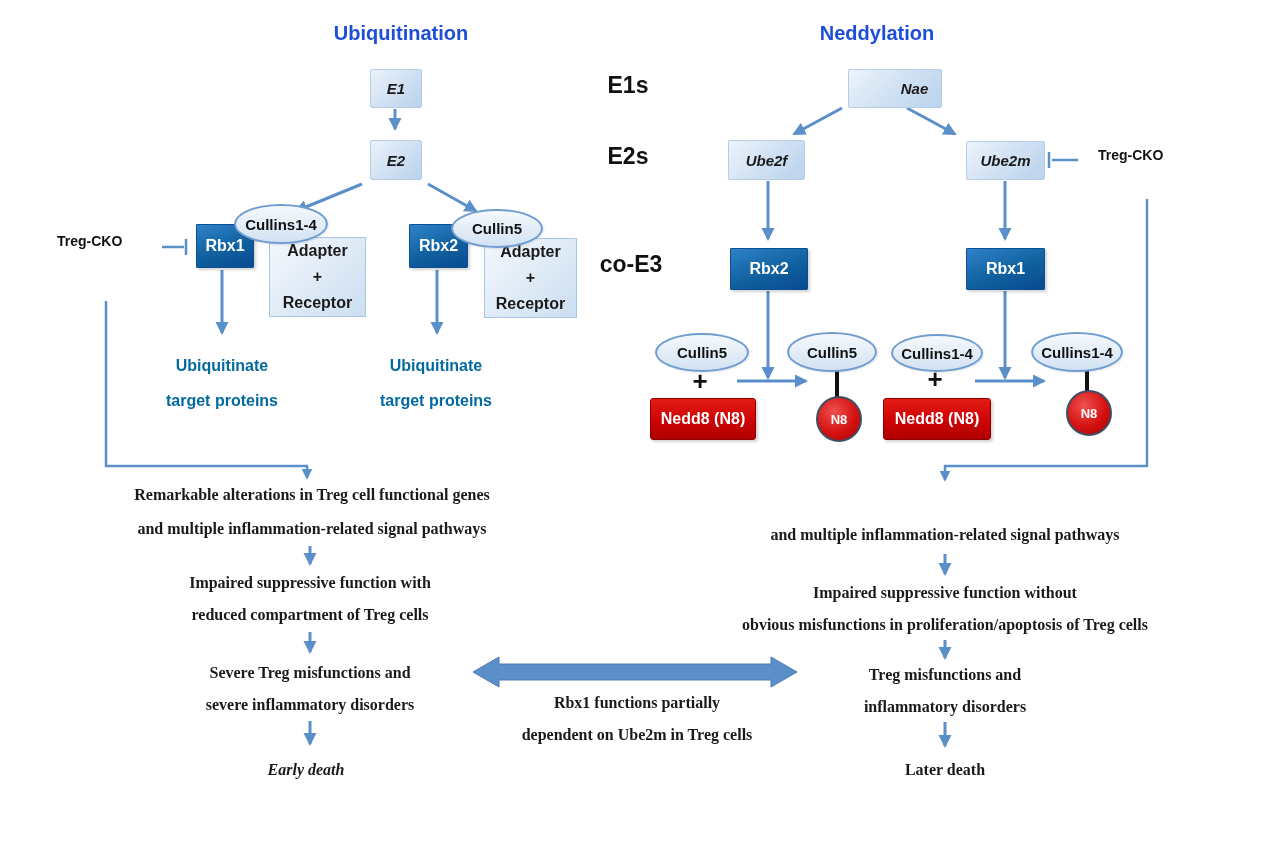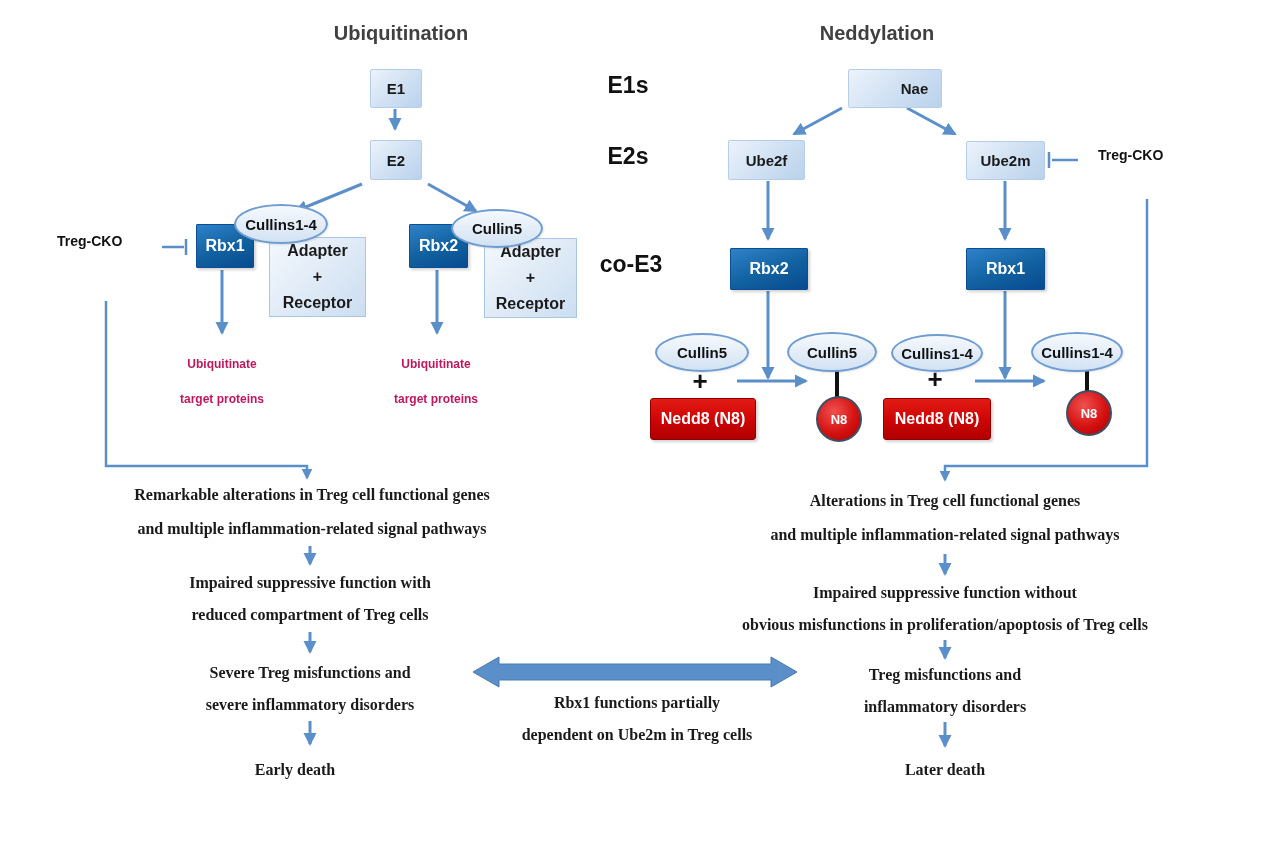--- a/index.html
+++ b/index.html
@@ -4,28 +4,28 @@
 <style>
   html,body{margin:0;padding:0;background:#fff;}
   #canvas{
     position:relative;width:1268px;height:845px;background:#ffffff;
     font-family:"Liberation Sans",sans-serif;color:#1a1a1a;overflow:hidden;
   }
   .abs{position:absolute;}
   .ctr{display:flex;align-items:center;justify-content:center;text-align:center;}
   .cx{transform:translateX(-50%);white-space:nowrap;}
 
-  .title{font-size:20px;font-weight:bold;color:#404040;}
+  .title{font-size:20px;font-weight:bold;color:#1d4ed8;}
   .rowlbl{font-size:23px;font-weight:bold;color:#111;}
   .tregcko{font-size:14px;font-weight:bold;color:#111;}
 
   .box-light{
     background:linear-gradient(135deg,#ecf3fb 0%,#d4e3f4 45%,#b9d2ec 100%);
     border:1px solid #b5cde8;border-radius:2px;
-    font-size:15px;font-weight:bold;color:#1a1a1a;
+    font-size:15px;font-weight:bold;color:#1a1a1a;font-style:italic;
   }
   .box-dark{
     background:linear-gradient(160deg,#2f82c9 0%,#11619f 55%,#084a90 100%);
     border:1px solid #0a4f93;border-radius:1px;
     font-size:16px;font-weight:bold;color:#ffffff;
     box-shadow:2px 2px 3px rgba(0,0,0,0.18);
   }
   .box-red{
     background:linear-gradient(180deg,#e31b15 0%,#cd0404 55%,#b00000 100%);
     border:1px solid #8e0000;border-radius:3px;
@@ -41,21 +41,21 @@
     background:linear-gradient(180deg,#f5f9fd 0%,#e2ecf7 55%,#d2e2f3 100%);
     border:2px solid #6f9dd1;border-radius:50%;
     font-size:15px;font-weight:bold;color:#111;
     box-shadow:1px 1px 2px rgba(0,0,0,0.10);
   }
   .n8circle{
     background:radial-gradient(circle at 38% 32%,#f05050 0%,#d51212 55%,#a80000 100%);
     border:2px solid #3f4e63;border-radius:50%;
     font-size:13px;font-weight:bold;color:#ffffff;
   }
-  .sans-bold{font-size:12px;font-weight:bold;color:#be185d;}
+  .sans-bold{font-size:16px;font-weight:bold;color:#0369a1;}
   .plus{font-size:26px;font-weight:bold;color:#111;line-height:26px;}
   .serif{font-family:"Liberation Serif",serif;font-size:16px;font-weight:bold;color:#1a1a1a;}
   svg{position:absolute;left:0;top:0;}
 </style>
 </head>
 <body>
 
 <div id="canvas">
 
   <svg width="1268" height="845" viewBox="0 0 1268 845">
@@ -194,23 +194,22 @@
   <div class="abs ctr n8circle" style="left:1066px;top:390px;width:42px;height:42px;">
       <span>N8</span>
     </div>
 
   <div class="abs cx serif" style="left:312px;top:486px;">Remarkable alterations in Treg cell functional genes</div>
   <div class="abs cx serif" style="left:312px;top:520px;">and multiple inflammation-related signal pathways</div>
   <div class="abs cx serif" style="left:310px;top:574px;">Impaired suppressive function with</div>
   <div class="abs cx serif" style="left:310px;top:606px;">reduced compartment of Treg cells</div>
   <div class="abs cx serif" style="left:310px;top:664px;">Severe Treg misfunctions and</div>
   <div class="abs cx serif" style="left:310px;top:696px;">severe inflammatory disorders</div>
-  <div class="abs cx serif" style="left:295px;top:761px;">Early death</div>
-
-  <div class="abs cx serif" style="left:945px;top:492px;">Alterations in Treg cell functional genes</div>
+  <div class="abs cx serif" style="left:306px;top:761px;font-style:italic;">Early death</div>
+
   <div class="abs cx serif" style="left:945px;top:526px;">and multiple inflammation-related signal pathways</div>
   <div class="abs cx serif" style="left:945px;top:584px;">Impaired suppressive function without</div>
   <div class="abs cx serif" style="left:945px;top:616px;">obvious misfunctions in proliferation/apoptosis of Treg cells</div>
   <div class="abs cx serif" style="left:945px;top:666px;">Treg misfunctions and</div>
   <div class="abs cx serif" style="left:945px;top:698px;">inflammatory disorders</div>
   <div class="abs cx serif" style="left:945px;top:761px;">Later death</div>
 
   <div class="abs cx serif" style="left:637px;top:694px;">Rbx1 functions partially</div>
   <div class="abs cx serif" style="left:637px;top:726px;">dependent on Ube2m in Treg cells</div>
 

